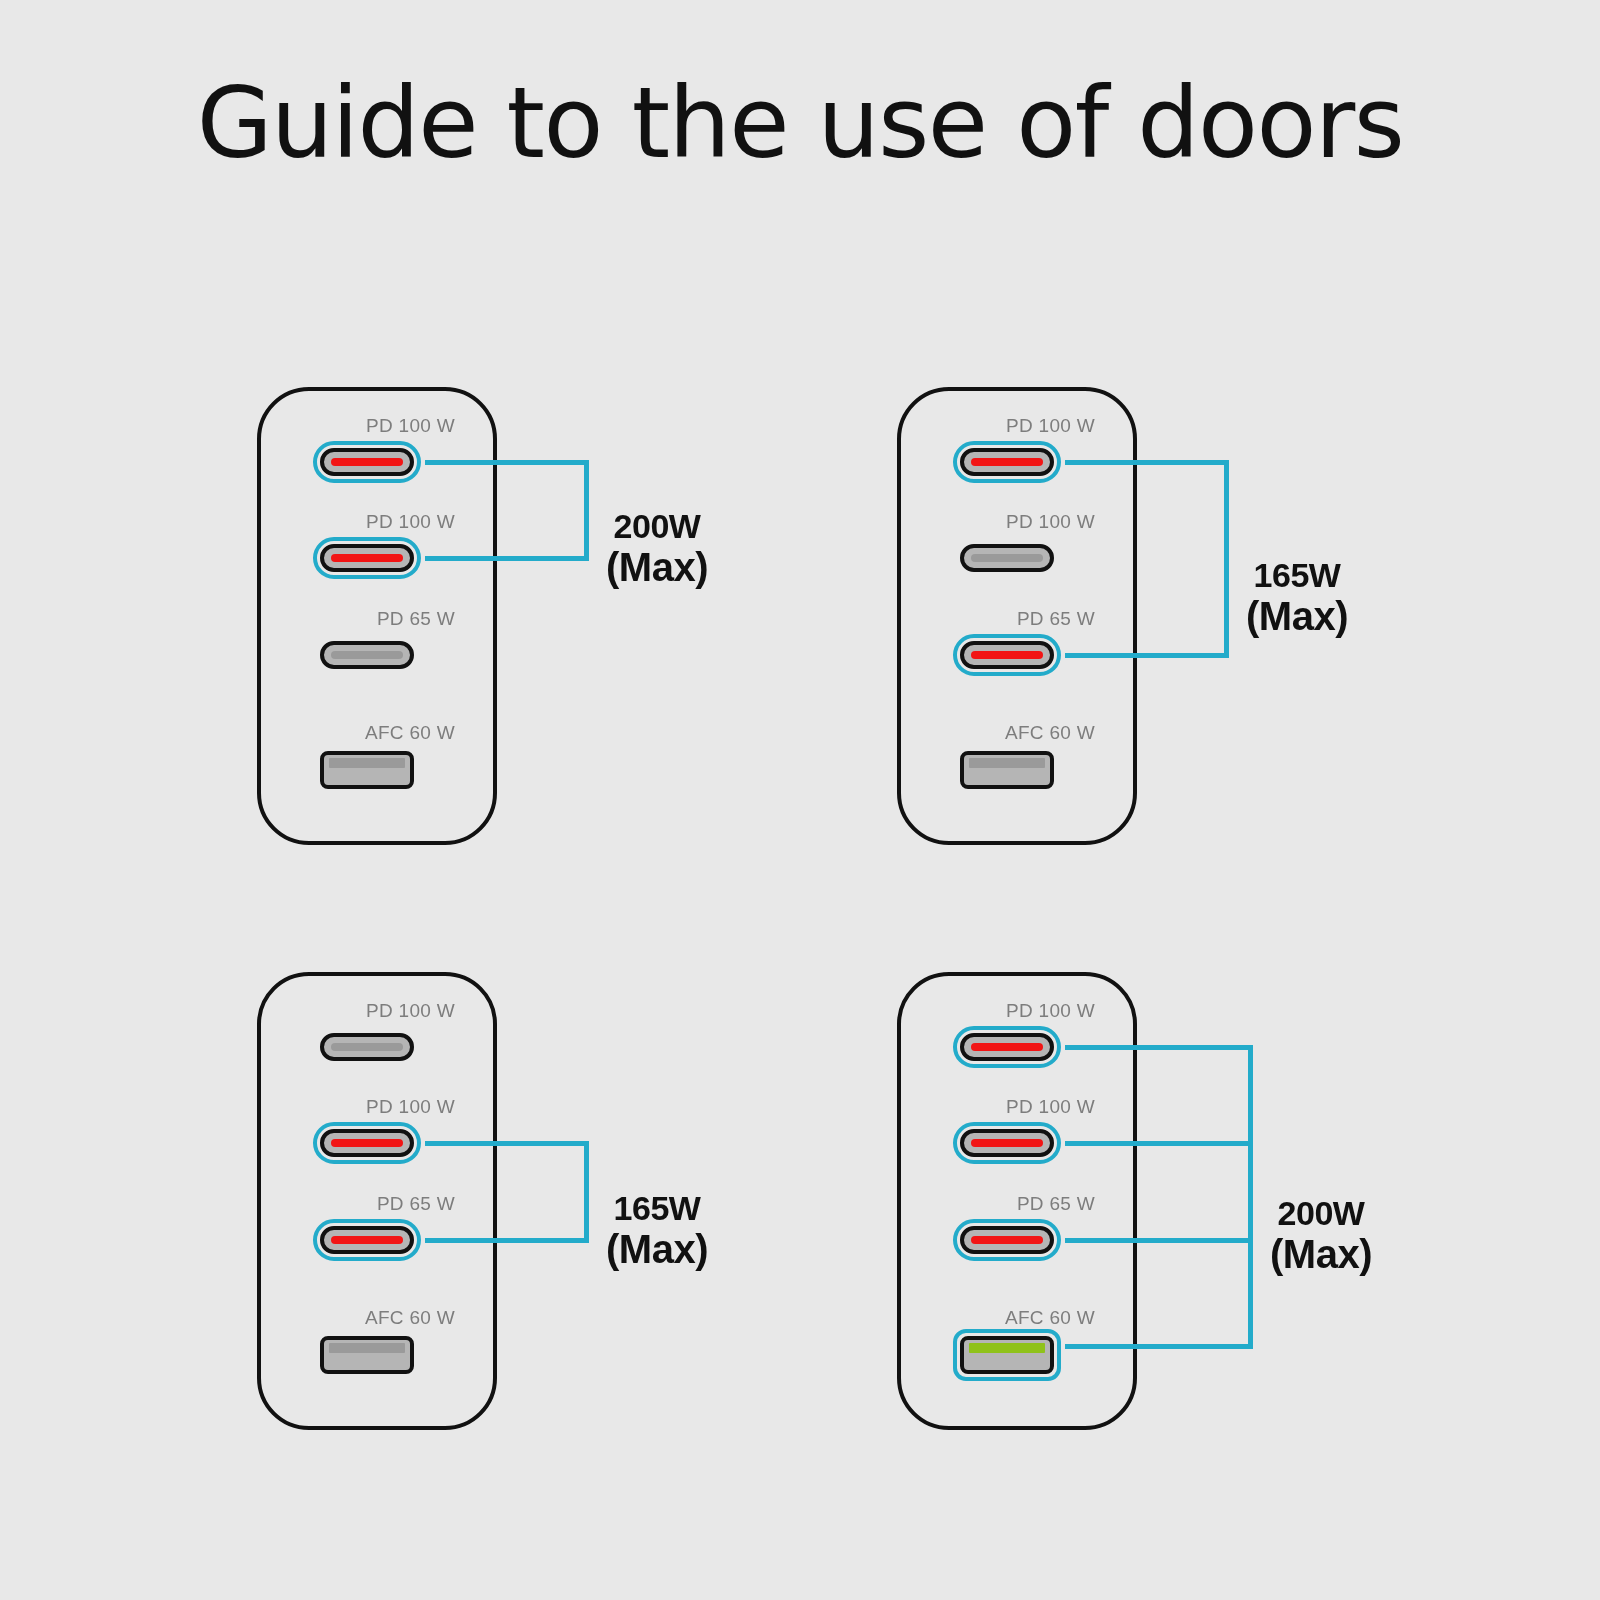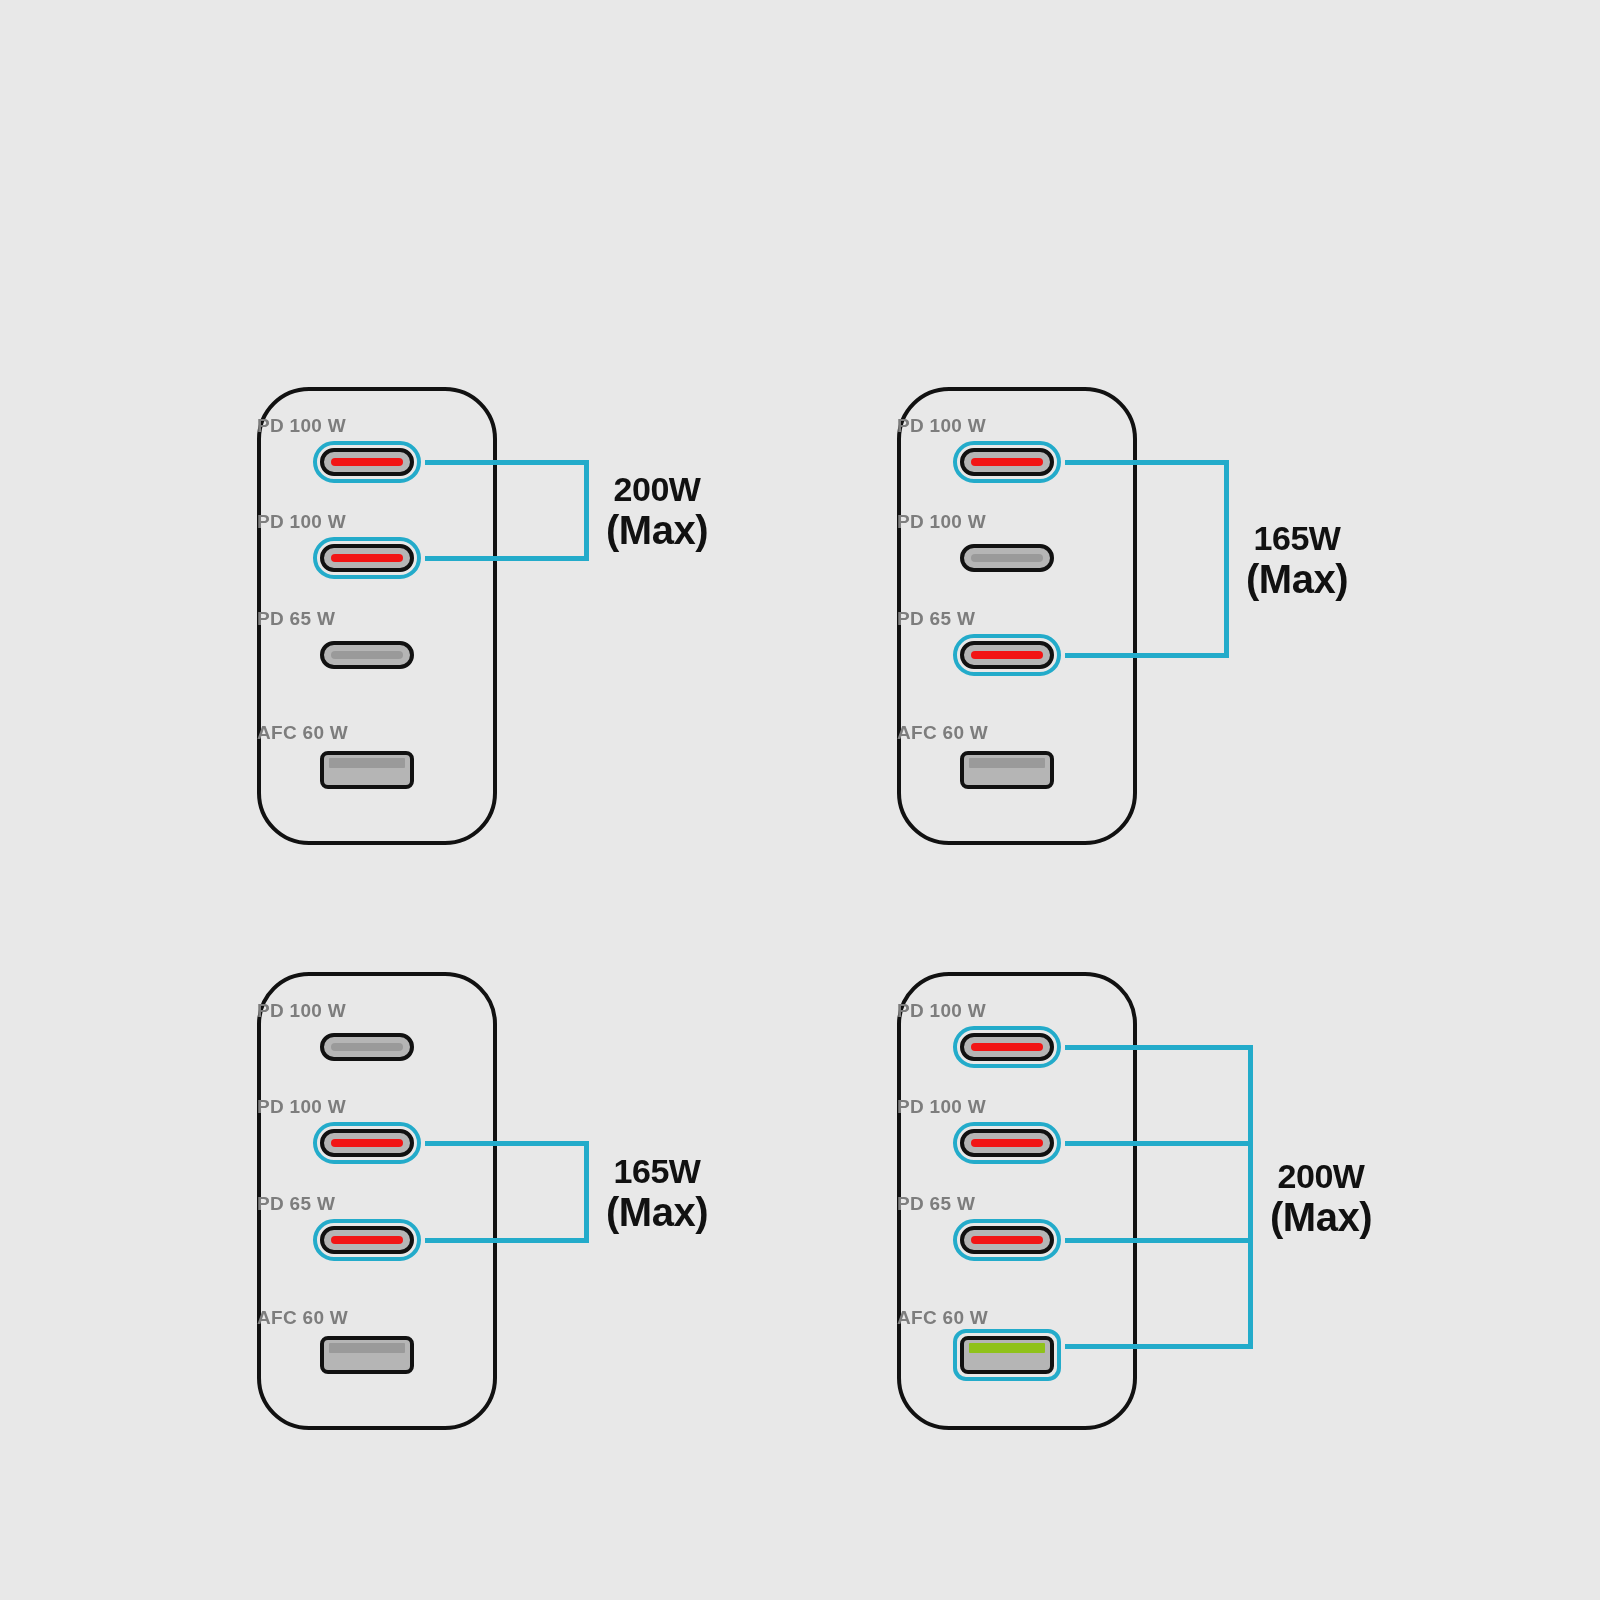--- a/index.html
+++ b/index.html
@@ -93,23 +93,23 @@
   .port-row.r0 { top: 28px;  }
   .port-row.r1 { top: 124px; }
   .port-row.r2 { top: 221px; }
   .port-row.r3 { top: 335px; }
 
   .port-label {
     position: absolute;
     left: 0;
     top: 0;
     width: 198px;
-    text-align: left;
+    text-align: right;
     font-size: 19px;
-    font-weight: bold;
+    font-weight: normal;
     letter-spacing: 0.3px;
     color: #7d7d7d;
     white-space: nowrap;
   }
 
   
   .port-slot {
     position: absolute;
     left: 56px;
     top: 26px;
@@ -178,28 +178,30 @@
   .wire-v { width: 5px; }
 
   
   .power-callout {
     position: absolute;
     text-align: center;
     color: #111111;
     font-weight: bold;
     line-height: 1.12;
     white-space: nowrap;
+    margin-top: 37px;
   }
   .power-callout .watts { font-size: 34px; letter-spacing: -0.5px; }
   .power-callout .maxline { font-size: 40px; letter-spacing: -0.5px; }
 </style>
 </head>
 <body>
 
 <div id="header">
+  <h1 id="page-title">Guide to the use of doors</h1>
 </div>
 
 <div id="diagram-grid">
     <div class="charger-unit pos-tl">
       <div class="charger-body"></div>
       <div class="ports">
         <div class="port-row r0 typec">
           <div class="port-label">PD 100 W</div>
           <div class="port-slot active">
             <div class="port-shell">

